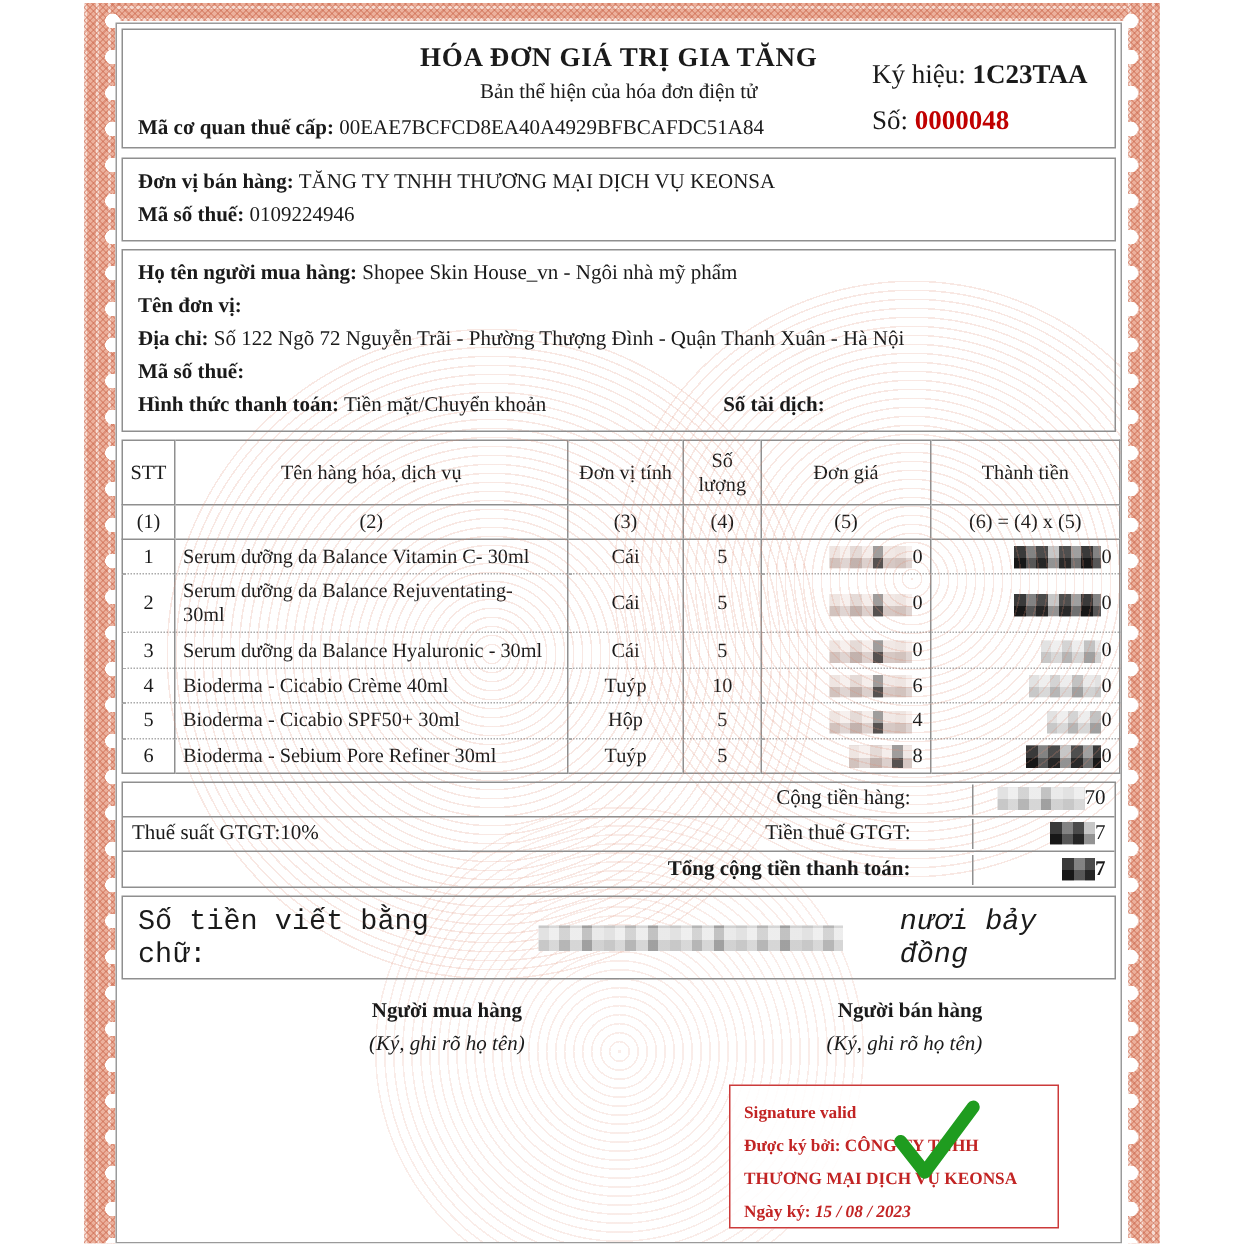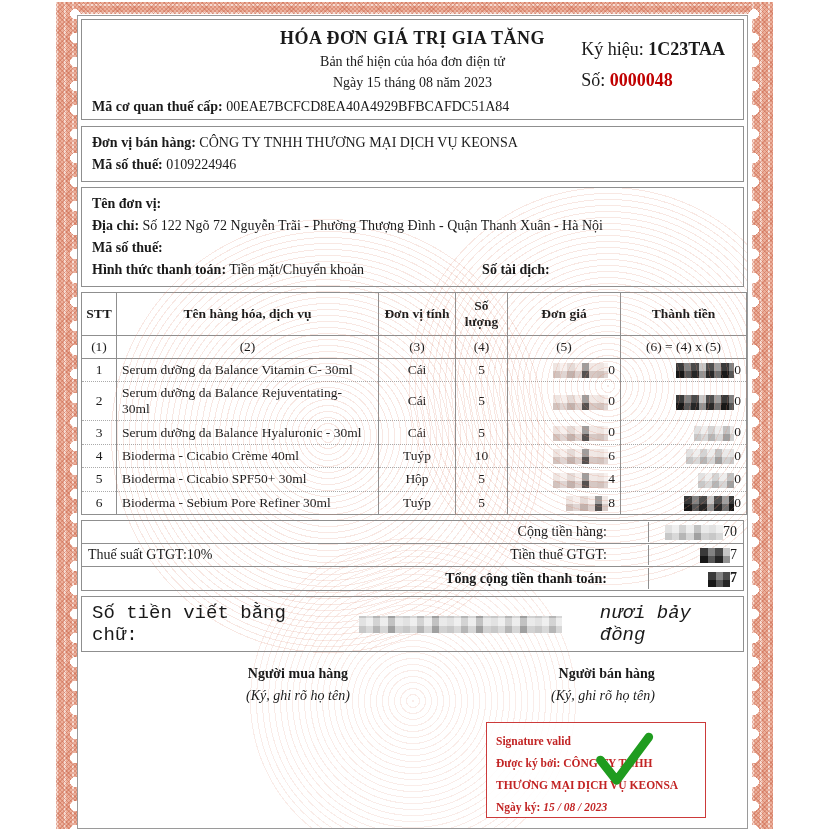--- a/index.html
+++ b/index.html
@@ -62,21 +62,21 @@
   .pay-line { display:flex; }
   .pay-line .acct { margin-left:118px; }
 
   
   table.items { width:100%; border-collapse:collapse; table-layout:fixed; font-size:13.5px; }
   table.items col.c1{width:35px} table.items col.c2{width:262px} table.items col.c3{width:77px}
   table.items col.c4{width:52px} table.items col.c5{width:113px} table.items col.c6{width:126px}
   table.items th, table.items td { border-left:1px solid #8f8f8f; padding:3px 5px; }
   table.items tr > *:first-child { border-left:1px solid #8f8f8f; }
   table.items { border:1px solid #8f8f8f; }
-  table.items thead th { border-bottom:1px solid #8f8f8f; font-weight:bold; text-align:center; padding:5px 4px; }
+  table.items thead th { border-bottom:1px solid #8f8f8f; font-weight:normal; text-align:center; padding:5px 4px; }
   table.items thead tr.idx td { text-align:center; border-bottom:1px solid #8f8f8f; font-weight:normal; }
   table.items tbody td { border-bottom:1px dotted #aaa; vertical-align:middle; }
   table.items tbody tr:last-child td { border-bottom:none; }
   td.c-stt, td.c-unit, td.c-qty { text-align:center; }
   td.c-money { text-align:right; white-space:nowrap; }
 
   
   .totals { margin-top:5px; font-size:14px; }
   .totals .trow { display:flex; border-bottom:1px solid #8f8f8f; min-height:23px; align-items:center;gap:35px; }
   .totals .trow:last-child { border-bottom:none; }
@@ -125,50 +125,53 @@
 
   <div class="sheet">
     <div class="wm wm1"></div>
     <div class="wm wm2"></div>
     <div class="wm wm3"></div>
 
     <section class="box header-box">
       <div class="head-center">
         <div class="title">HÓA ĐƠN GIÁ TRỊ GIA TĂNG</div>
         <div class="subtitle">Bản thể hiện của hóa đơn điện tử</div>
-        <div class="dateline">Ngày 15 tháng 08 năm 2023</div>
       </div>
       <div class="head-right">
         <div class="serial">
           <span>Ký hiệu:</span>
           <b>1C23TAA</b>
         </div>
         <div>
           <span>Số:</span>
           <span class="inv-number">0000048</span>
         </div>
       </div>
       <div class="taxcode-line">
         <span class="lbl">Mã cơ quan thuế cấp:</span>
         <span>00EAE7BCFCD8EA40A4929BFBCAFDC51A84</span>
       </div>
     </section>
 
     <section class="box party-box">
       <div class="line">
         <span class="lbl">Đơn vị bán hàng:</span>
-        <span>CÔNG TY TNHH THƯƠNG MẠI DỊCH VỤ KEONSA</span>
+        <span>TĂNG TY TNHH THƯƠNG MẠI DỊCH VỤ KEONSA</span>
       </div>
       <div class="line">
         <span class="lbl">Mã số thuế:</span>
         <span>0109224946</span>
       </div>
     </section>
 
     <section class="box party-box">
+      <div class="line">
+        <span class="lbl">Họ tên người mua hàng:</span>
+        <span>Shopee Skin House_vn - Ngôi nhà mỹ phẩm</span>
+      </div>
       <div class="line">
         <span class="lbl">Tên đơn vị:</span>
         <span></span>
       </div>
       <div class="line">
         <span class="lbl">Địa chỉ:</span>
         <span>Số 122 Ngõ 72 Nguyễn Trãi - Phường Thượng Đình - Quận Thanh Xuân - Hà Nội</span>
       </div>
       <div class="line">
         <span class="lbl">Mã số thuế:</span>

